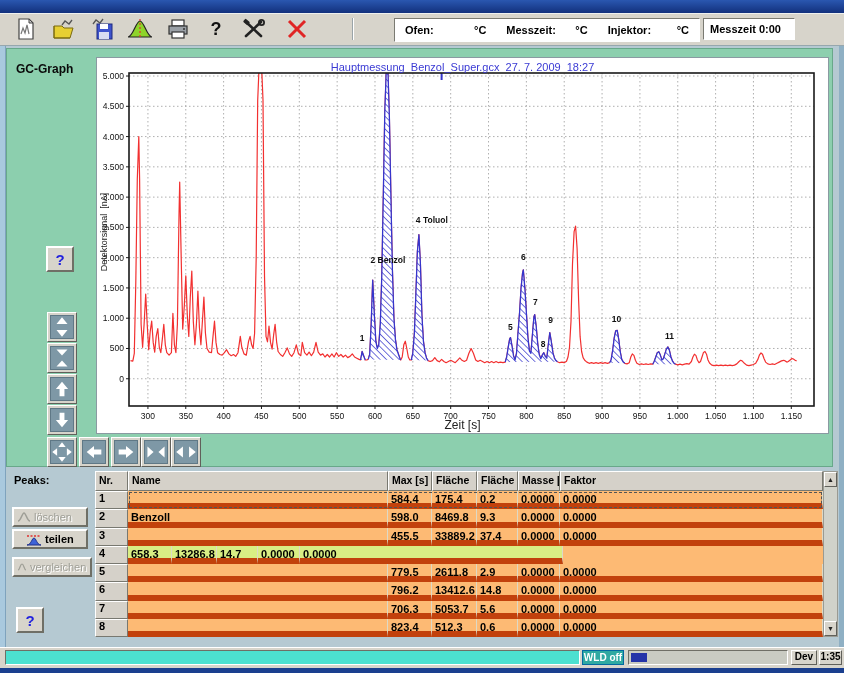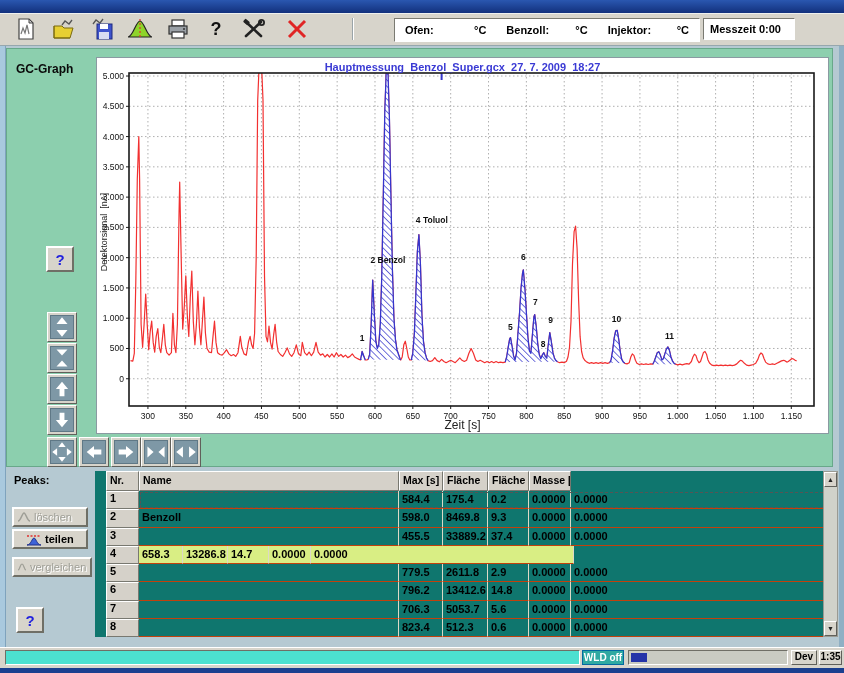--- a/index.html
+++ b/index.html
@@ -20,49 +20,49 @@
   .readout-panel{position:absolute;left:394px;top:4px;width:304px;height:22px;background:#fff;
      border:1px solid;border-color:#7a7a72 #fff #fff #7a7a72;display:flex;align-items:center;font-size:11px;font-weight:bold;color:#000;}
   .readout{flex:1;display:flex;justify-content:space-between;padding:0 10px;}
   #messzeit-panel{left:703px;top:4px;width:92px;height:22px;background:#fff;border:1px solid;border-color:#7a7a72 #fff #fff #7a7a72;
      display:flex;align-items:center;padding-left:6px;font-size:11px;font-weight:bold;box-sizing:border-box;}
 
   
   #graph-panel{left:6px;top:48px;width:827px;height:419px;background:#8ccfae;border:1px solid #68a88a;box-sizing:border-box;}
   #gc-graph-label{left:16px;top:62px;font-size:12px;font-weight:bold;color:#0a0a0a;}
   #chart-box{left:96px;top:57px;width:731px;height:375px;background:#fff;border:1px solid #8a9aa2;}
-  #chart-title{position:absolute;left:0;top:3px;width:100%;text-align:center;color:#3a3ad4;font-size:11px;font-weight:700;white-space:pre;}
+  #chart-title{position:absolute;left:0;top:3px;width:100%;text-align:center;color:#3a3ad4;font-size:11px;font-weight:400;white-space:pre;}
   #chart-ylabel{position:absolute;left:-72px;top:168px;width:160px;height:12px;text-align:center;font-size:9px;color:#222;transform:rotate(-90deg);white-space:pre;}
   #chart-xlabel{position:absolute;left:0;bottom:1px;width:100%;text-align:center;font-size:12px;color:#222;}
   #chart-svg{position:absolute;left:0;top:0;}
 
   
   .q-btn{width:28px;height:26px;background:#d7d4cb;border:2px solid;border-color:#fff #6f6f66 #6f6f66 #fff;
      display:flex;align-items:center;justify-content:center;color:#2222dd;font-weight:bold;font-size:15px;box-sizing:border-box;}
   .navbtn{width:30px;height:30px;background:#d7d4cb;border:1px solid;border-color:#fff #60605a #60605a #fff;
      padding:2px;box-sizing:border-box;}
   .navbtn .ico{display:block;width:100%;height:100%;background:#7e98a6;border:1px solid #5f7886;box-sizing:border-box;}
 
   
   #peaks-label{left:14px;top:474px;font-size:11px;font-weight:bold;color:#000;}
   .peak-btn{position:absolute;left:12px;height:20px;background:#d7d4cb;border:2px solid;border-color:#fff #6f6f66 #6f6f66 #fff;
      font-size:11px;display:flex;align-items:center;gap:3px;padding:0 3px;box-sizing:border-box;overflow:hidden;white-space:nowrap;}
   .peak-btn.disabled{color:#9e9e96;text-shadow:1px 1px 0 #fff;}
   .peak-btn.active{color:#000;font-weight:bold;}
 
   
-  #peaks-table{left:95px;top:471px;width:728px;height:166px;background:#0f766e;font-size:11px;font-weight:bold;color:#000;padding-left:11px;}
+  #peaks-table{left:95px;top:471px;width:728px;height:166px;background:#fdba74;font-size:11px;font-weight:bold;color:#000;}
   .t-header{display:flex;height:20px;}
   .h-cell{background:#d5d1c9;border:1px solid;border-color:#fff #787870 #787870 #fff;box-sizing:border-box;
      padding:2px 0 0 3px;overflow:hidden;white-space:nowrap;font-size:10.5px;}
   .t-row{display:flex;height:18.25px;}
   .nr-cell{background:#d5d1c9;border:1px solid;border-color:#fff #787870 #787870 #fff;box-sizing:border-box;padding-left:3px;}
   .row-cells{display:flex;flex:1;}
   .t-row.focused .row-cells{outline:1px dashed #555;outline-offset:-2px;}
-  .d-cell{border-right:1px solid #ddd9c6;border-bottom:1px solid #c2410c;box-sizing:border-box;
+  .d-cell{border-right:1px solid #ddd9c6;border-bottom:6px solid #c2410c;box-sizing:border-box;
      padding:2px 0 0 3px;overflow:hidden;white-space:nowrap;}
   .t-row.highlight .d-cell{background:#d9ee84;}
   #tbl-scroll{left:823px;top:471px;width:15px;height:166px;background:#d0d2ca;border:1px solid #9a9a92;box-sizing:border-box;}
   .scr-btn{position:absolute;left:0;width:13px;height:15px;background:#d7d4cb;border:1px solid;border-color:#fff #60605a #60605a #fff;
      box-sizing:border-box;font-size:7px;text-align:center;line-height:13px;color:#222;}
 
   
   #statusbar{left:0;top:647px;width:844px;height:20px;background:#d7d4cb;border-top:1px solid #fff;}
   #status-aqua{left:5px;top:2px;width:575px;height:15px;background:#4ce0d0;border:1px solid;border-color:#6f6f66 #fff #fff #6f6f66;box-sizing:border-box;}
   #wld-badge{left:582px;top:2px;width:42px;height:15px;background:#2fa9a2;border:1px solid #0369a1;box-sizing:border-box;
@@ -136,21 +136,21 @@
         <line x1="20" y1="3" x2="4" y2="19" stroke="#e02525" stroke-width="3"></line>
       </svg>
     </div>
     <div class="tool-sep"></div>
     <div class="readout-panel" id="readouts">
         <div class="readout">
           <span>Ofen:</span>
           <span>°C</span>
         </div>
         <div class="readout">
-          <span>Benzoll:</span>
+          <span>Messzeit:</span>
           <span>°C</span>
         </div>
         <div class="readout">
           <span>Injektor:</span>
           <span>°C</span>
         </div>
       </div>
     <div class="abs" id="messzeit-panel">
       <span>Messzeit 0:00</span>
     </div>
@@ -392,20 +392,21 @@
   </div>
 
   <div class="abs" id="peaks-table">
       <div class="t-header">
         <div class="h-cell" style="width: 33px;">Nr.</div>
         <div class="h-cell" style="width: 260px;">Name</div>
         <div class="h-cell" style="width: 44px;">Max [s]</div>
         <div class="h-cell" style="width: 45px;">Fläche</div>
         <div class="h-cell" style="width: 41px;">Fläche [%]</div>
         <div class="h-cell" style="width: 42px;">Masse [ng]</div>
+        <div class="h-cell" style="width: 263px;">Faktor</div>
       </div>
       <div class="t-row focused">
         <div class="nr-cell" style="width: 33px;">1</div>
         <div class="row-cells">
           <div class="d-cell" style="width: 260px;"></div>
           <div class="d-cell" style="width: 44px;">584.4</div>
           <div class="d-cell" style="width: 45px;">175.4</div>
           <div class="d-cell" style="width: 41px;">0.2</div>
           <div class="d-cell" style="width: 42px;">0.0000</div>
           <div class="d-cell" style="width: 263px;">0.0000</div>

